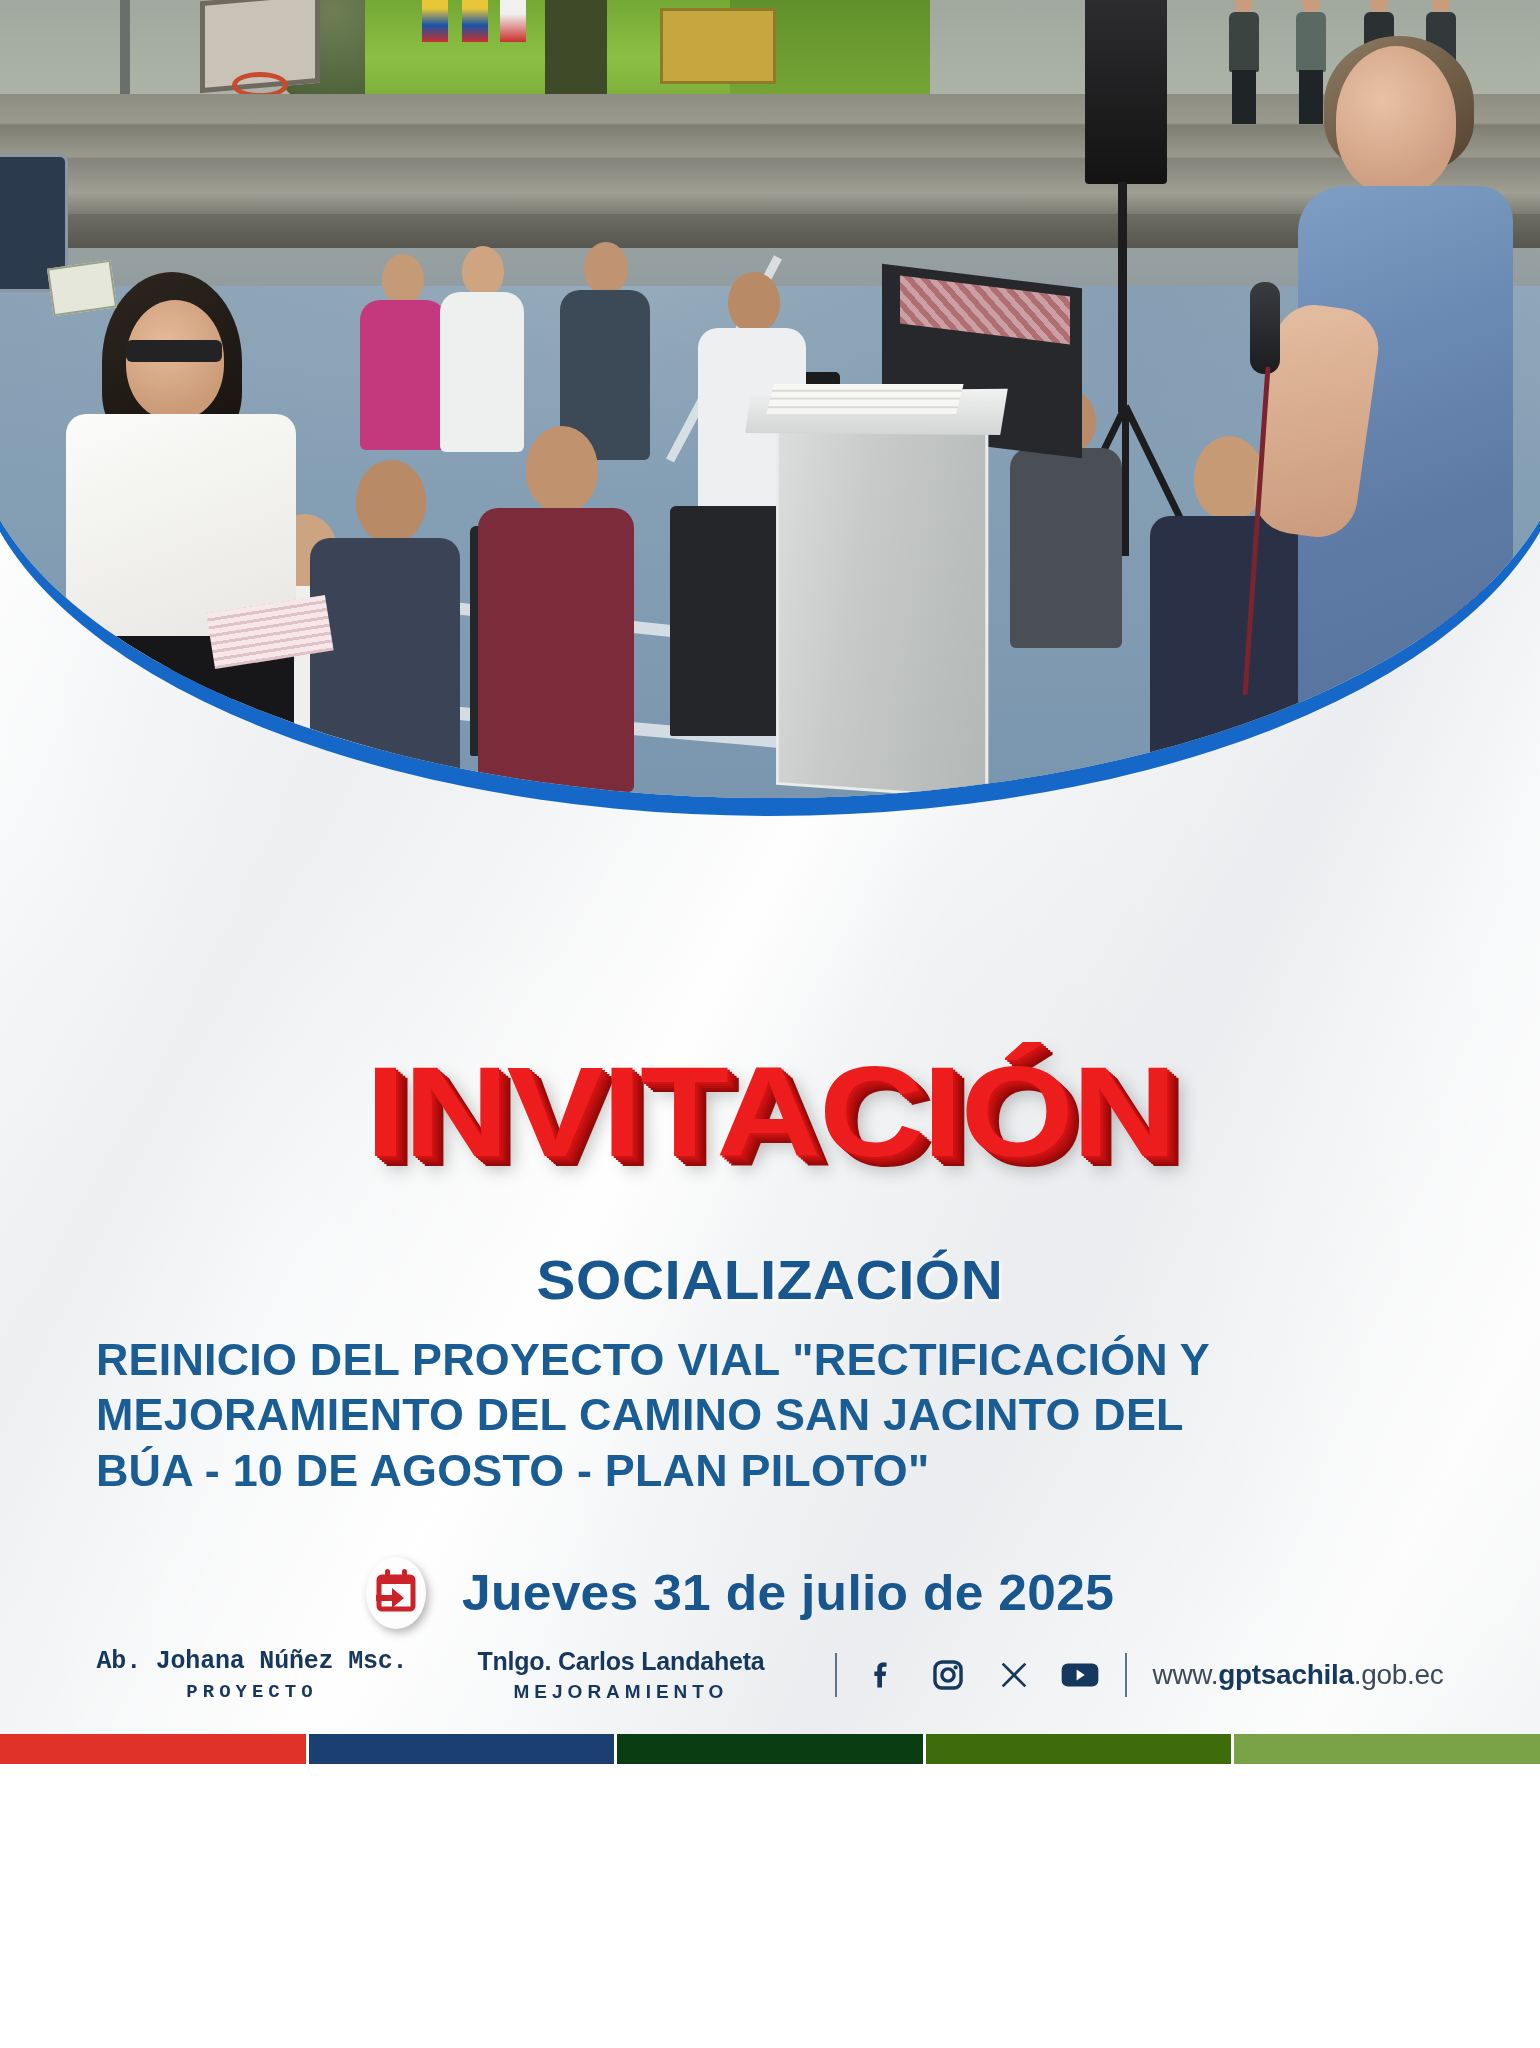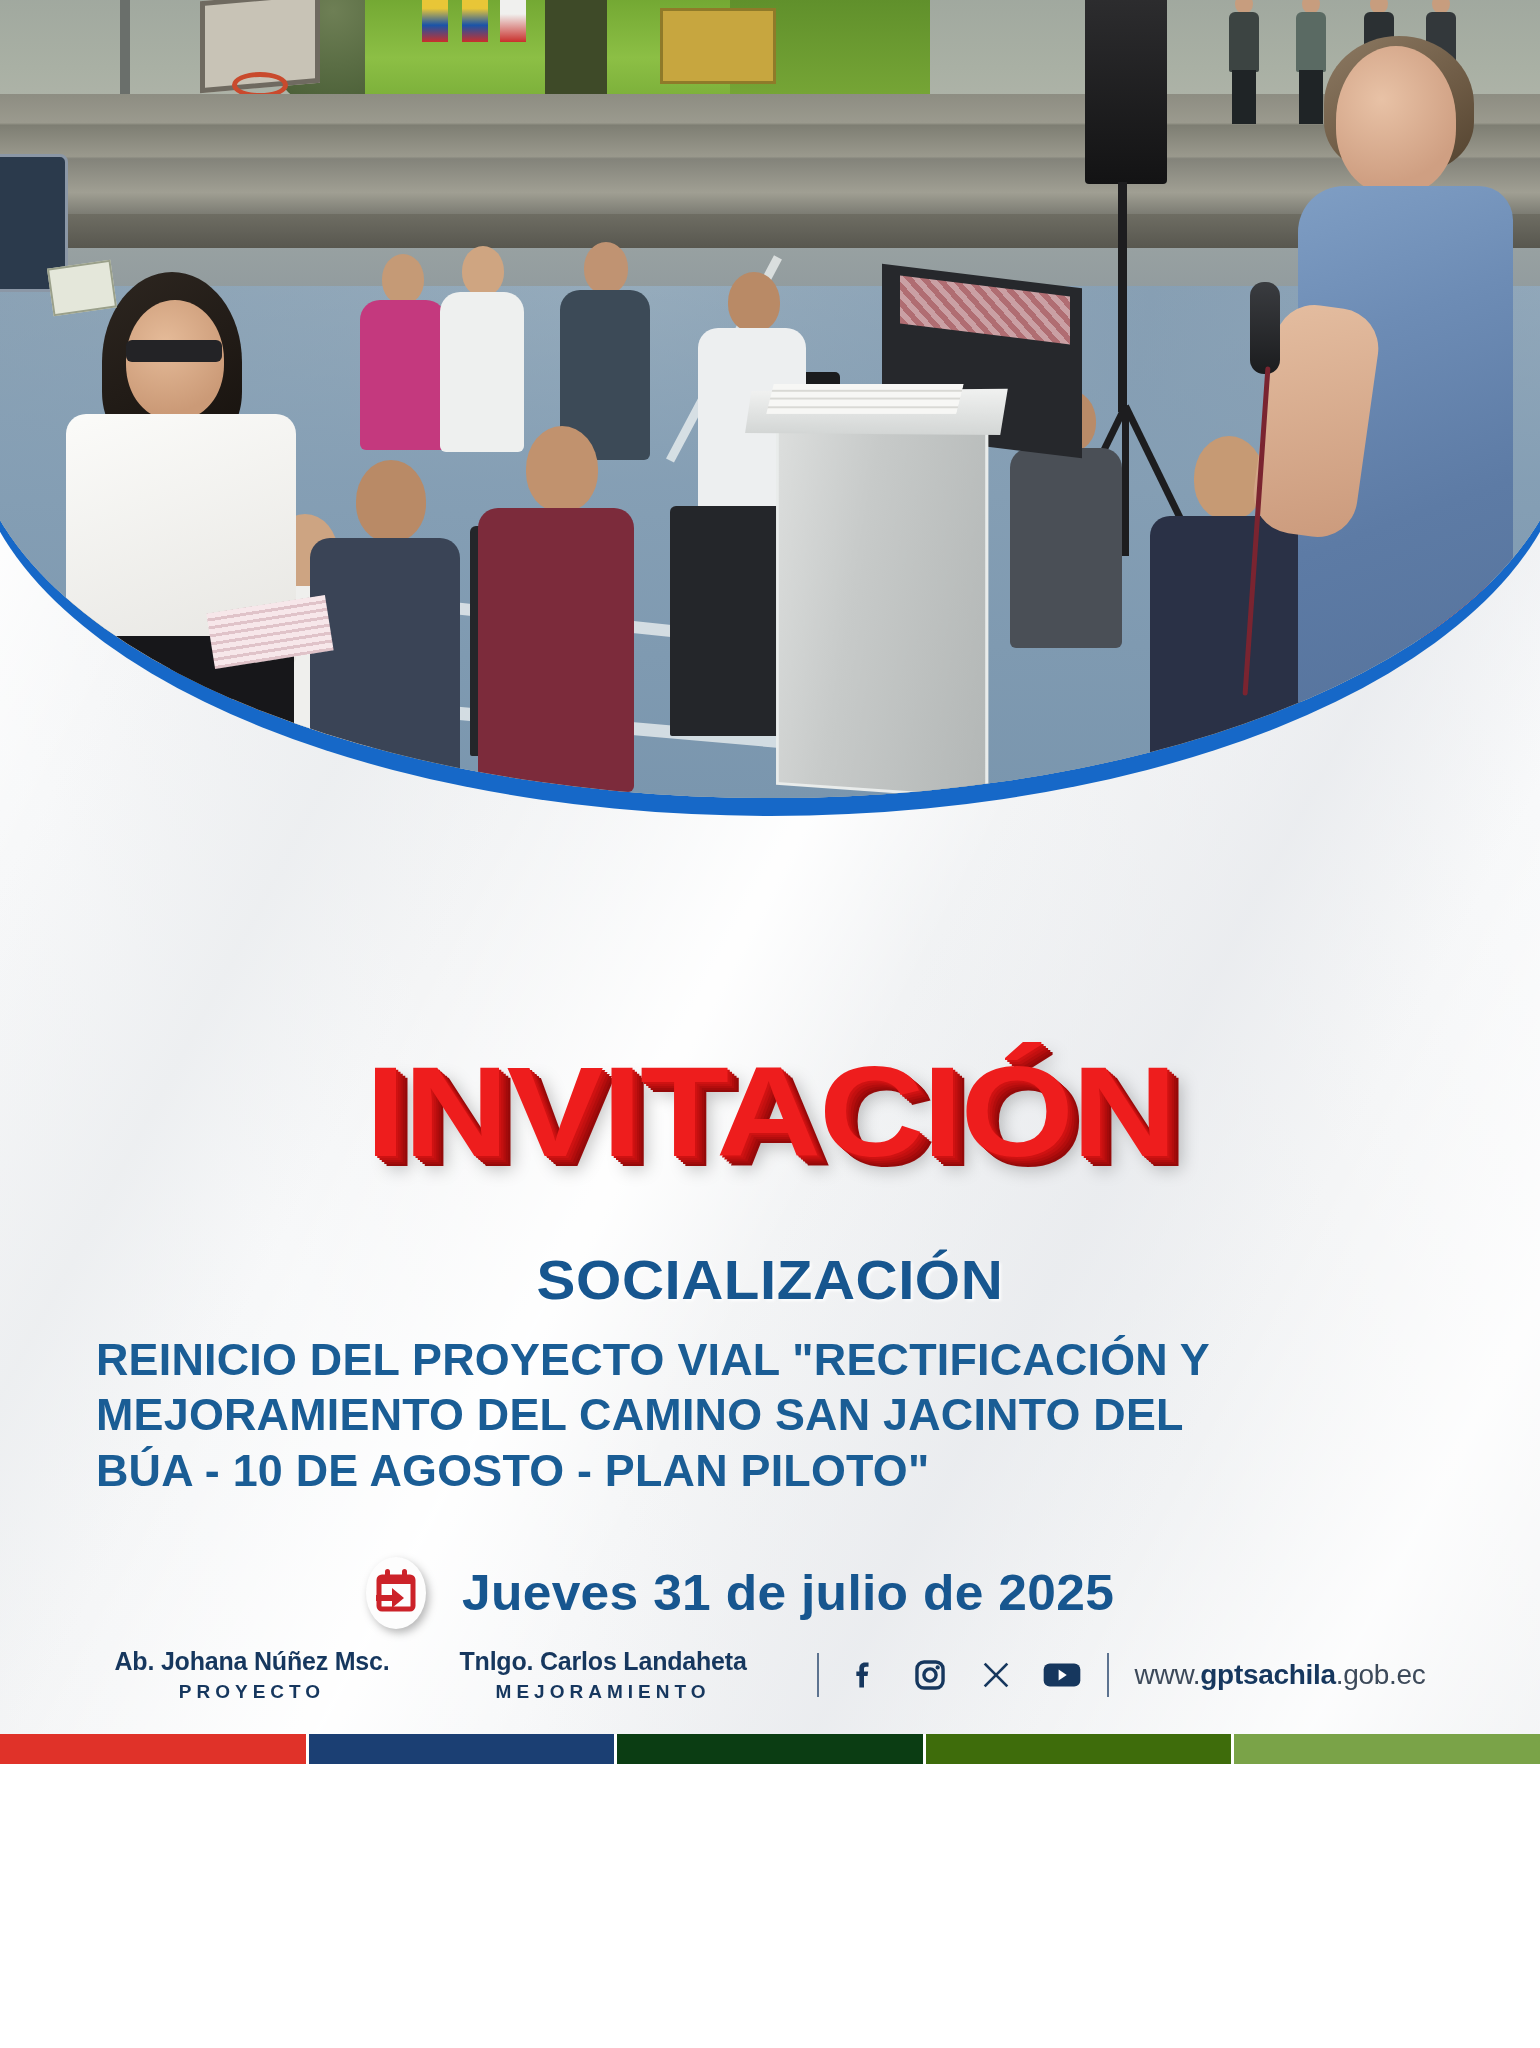--- a/index.html
+++ b/index.html
@@ -360,21 +360,21 @@
     font-size: 25px;
     letter-spacing: -0.2px;
     white-space: nowrap;
   }
   .sig .role {
     font-weight: bold;
     font-size: 19px;
     letter-spacing: 5px;
     margin-top: 5px;
   }
-  .sig-1 { margin-right: 70px; }
+  .sig-1 { margin-right: 70px; font-family: Liberation Mono, monospace; }
   .sig-2 { margin-right: 44px; }
 
   .vrule {
     width: 2px; height: 44px;
     background: #5d7390;
     margin: 0 26px;
   }
   .socials {
     display: flex;
     align-items: center;

